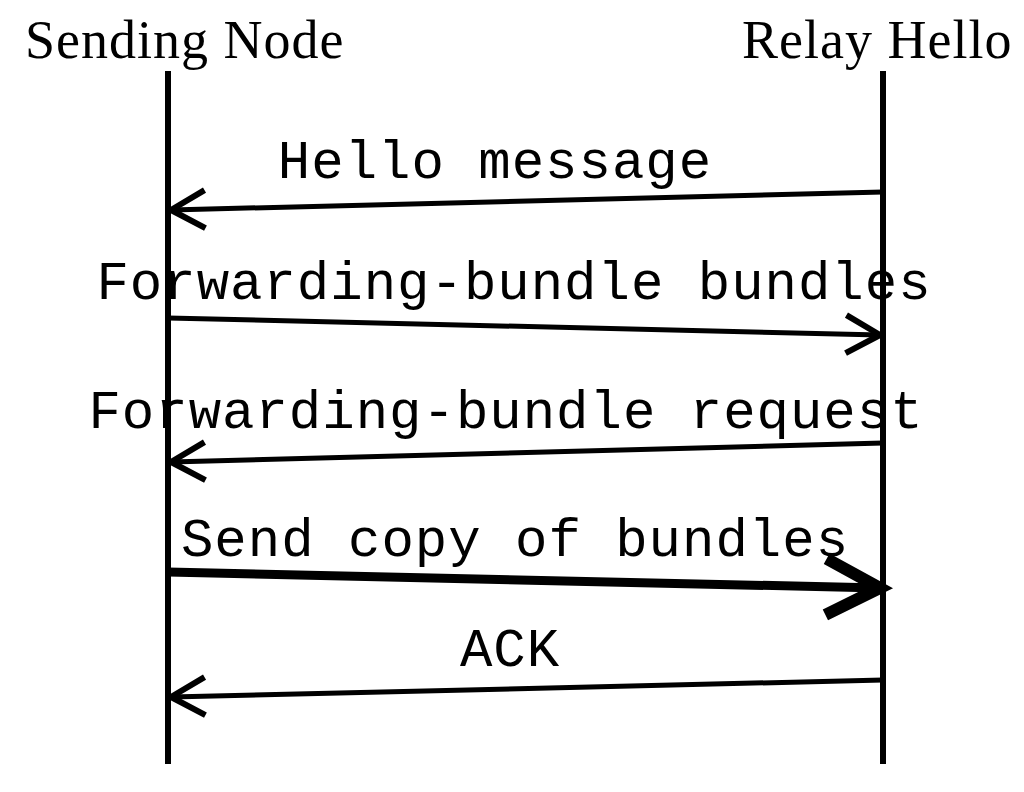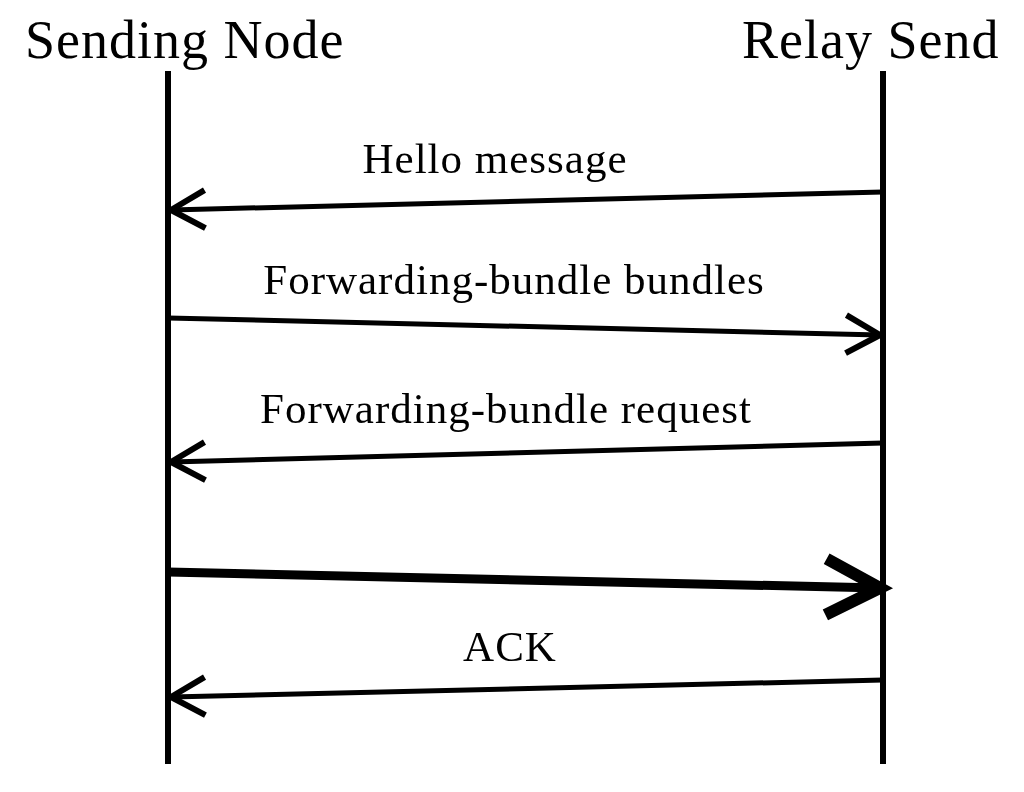--- a/index.html
+++ b/index.html
@@ -18,25 +18,26 @@
   }
   .title {
     position: absolute;
     font-size: 54px;
     line-height: 1;
     letter-spacing: 1px;
     white-space: nowrap;
   }
   .msg-label {
     position: absolute;
-    font-size: 43px;
+    font-size: 54px;
     line-height: 1;
     letter-spacing: 1px;
     white-space: nowrap;
     transform: translateX(-50%);
+    font-family: Liberation Mono, monospace;
   }
 </style>
 </head>
 <body>
 
 <div class="stage">
   <svg width="1024" height="792" viewBox="0 0 1024 792">
       <line x1="168" y1="71" x2="168" y2="769" stroke="#000000" stroke-width="6"></line>
       <line x1="883" y1="71" x2="883" y2="769" stroke="#000000" stroke-width="6"></line>
       <line x1="883" y1="192" x2="171" y2="210" stroke="#000000" stroke-width="5"></line>
@@ -45,19 +46,20 @@
       <path d="M 845.5561648328795 353.18302007314054 L 880 335 L 846.4632096952154 315.1938470153112" fill="none" stroke="#000000" stroke-width="6"></path>
       <line x1="883" y1="443" x2="171" y2="462" stroke="#000000" stroke-width="5"></line>
       <path d="M 204.48105854774624 442.09978094285424 L 171 462 L 205.49474262840513 480.08625807070354" fill="none" stroke="#000000" stroke-width="6"></path>
       <line x1="168" y1="572" x2="880" y2="588" stroke="#000000" stroke-width="9"></line>
       <path d="M 825.3845748092198 614.7797559964664 L 880 588 L 826.6426841513356 558.79389027231" fill="none" stroke="#000000" stroke-width="12"></path>
       <line x1="883" y1="680" x2="171" y2="697" stroke="#000000" stroke-width="5"></line>
       <path d="M 204.53679030478472 677.1938470153111 L 171 697 L 205.4438351671205 715.1830200731406" fill="none" stroke="#000000" stroke-width="6"></path>
     </svg>
 
   <div class="title" style="left: 25px; top: 13px;">Sending Node</div>
-  <div class="title" style="left: 742px; top: 13px;">Relay Send</div>
+  <div class="title" style="left: 742px; top: 13px;">Relay Hello</div>
 
   <div class="msg-label" style="left: 495px; top: 137px;">Hello message</div>
   <div class="msg-label" style="left: 514px; top: 258px;">Forwarding-bundle bundles</div>
   <div class="msg-label" style="left: 506px; top: 387px;">Forwarding-bundle request</div>
+  <div class="msg-label" style="left: 515px; top: 515px;">Send copy of bundles</div>
   <div class="msg-label" style="left: 510px; top: 625px;">ACK</div>
 </div>
 
 </body></html>

